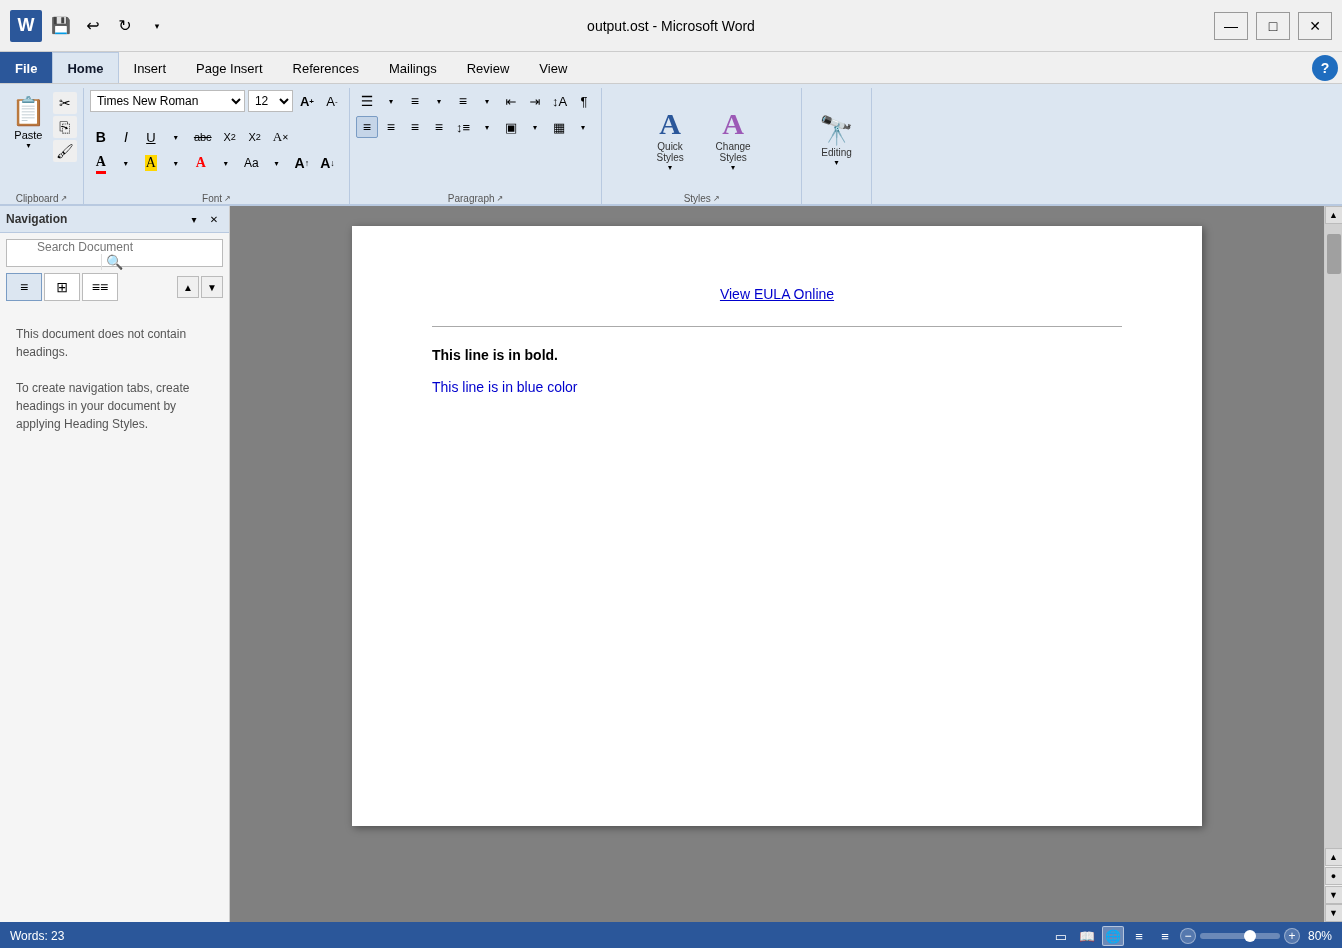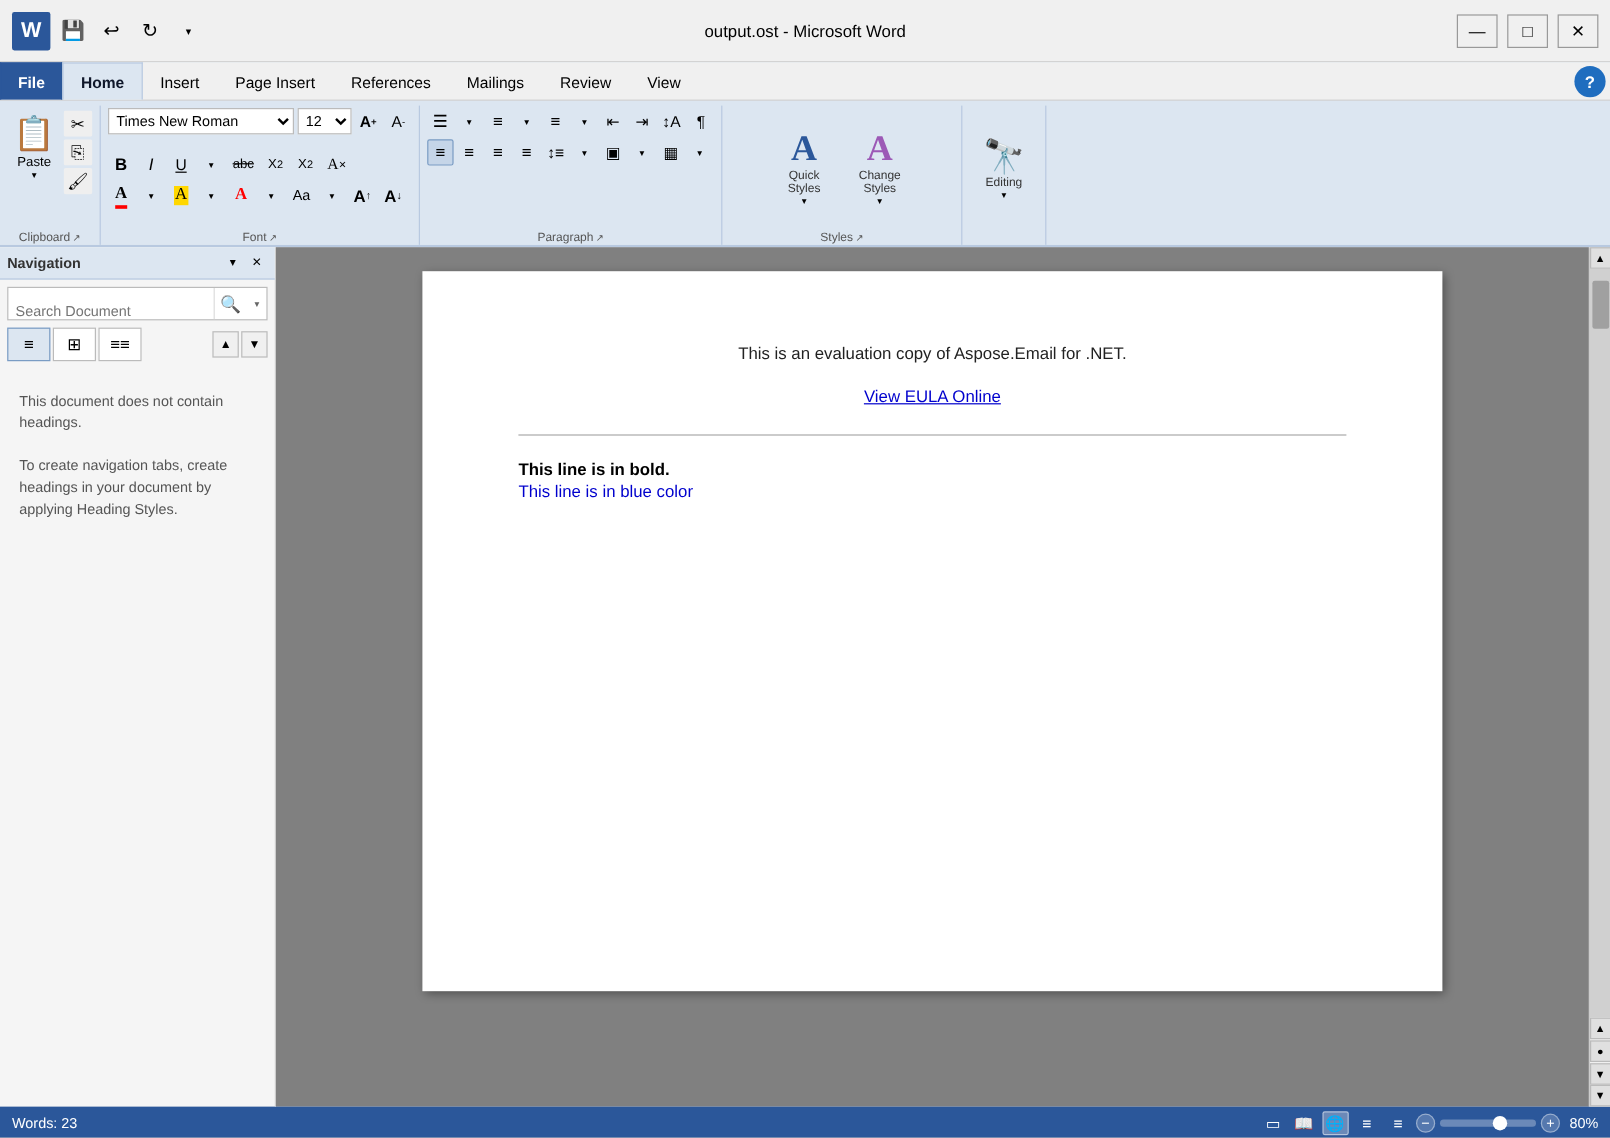--- a/index.html
+++ b/index.html
@@ -289,25 +289,26 @@
       width: 18px; height: 18px;
       background: transparent;
       border: 1px solid transparent;
       cursor: pointer;
       display: flex; align-items: center; justify-content: center;
       font-size: 10px;
     }
 
     .nav-search-bar {
       display: flex;
-      align-items: flex-end;
+      align-items: center;
       margin: 6px;
       border: 1px solid #bbb;
       background: white;
       height: 28px;
+      flex-direction: column;
     }
     .nav-search-input {
       flex: 1;
       border: none;
       outline: none;
       font-size: 12px;
       padding: 0 6px;
       background: transparent;
       color: #999;
     }
@@ -400,21 +401,21 @@
       margin-bottom: 24px;
     }
     .doc-divider {
       border: none;
       border-top: 1px solid #aaa;
       margin-bottom: 20px;
     }
     .doc-bold-line {
       font-weight: bold;
       font-size: 14px;
-      margin-bottom: 2px;
+      margin-bottom: 16px;
     }
     .doc-blue-line {
       font-size: 14px;
       color: #0000cd;
     }
 
     
     .scrollbar-right {
       width: 18px;
       background: #f0f0f0;
@@ -756,21 +757,20 @@
       <p>
         <span>To create navigation tabs, create</span><br>
         <span>headings in your document by</span><br>
         <span>applying Heading Styles.</span>
       </p>
     </div>
   </div>
 
   <div class="doc-area">
     <div class="doc-page">
-      <p class="doc-evaluation">This is an evaluation copy of Aspose.Email for .NET.</p>
       <p class="doc-eula-link">View EULA Online</p>
       <hr class="doc-divider">
       <p class="doc-bold-line">This line is in bold.</p>
       <p class="doc-blue-line">This line is in blue color</p>
     </div>
   </div>
 
   <div class="scrollbar-right">
     <button class="scroll-btn">▲</button>
     <div class="scroll-track">

